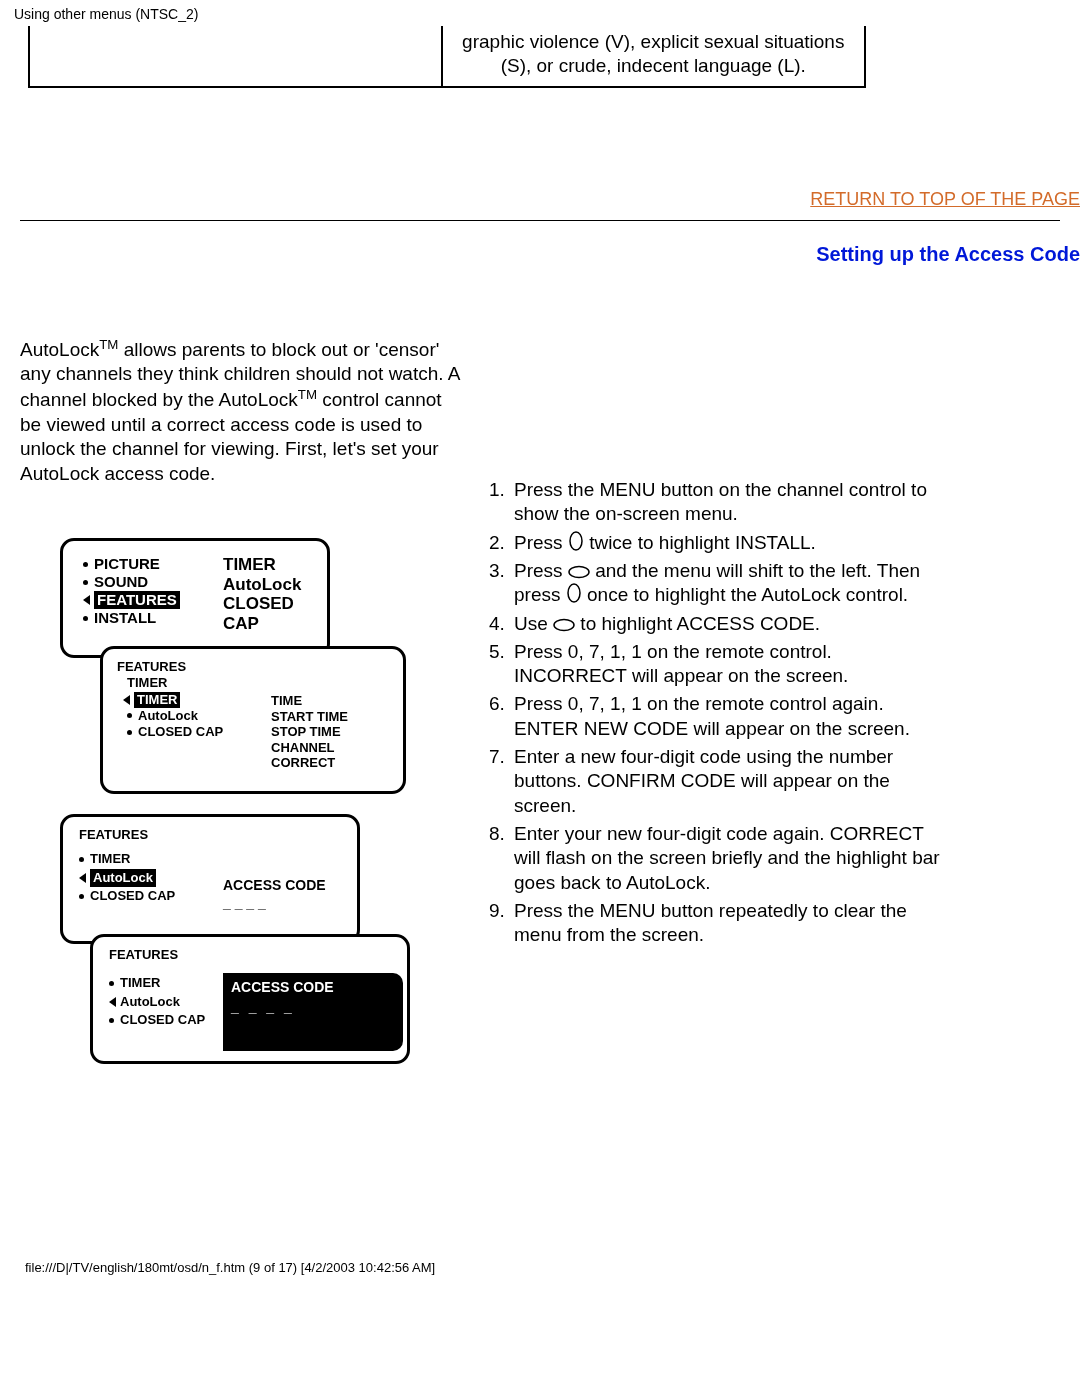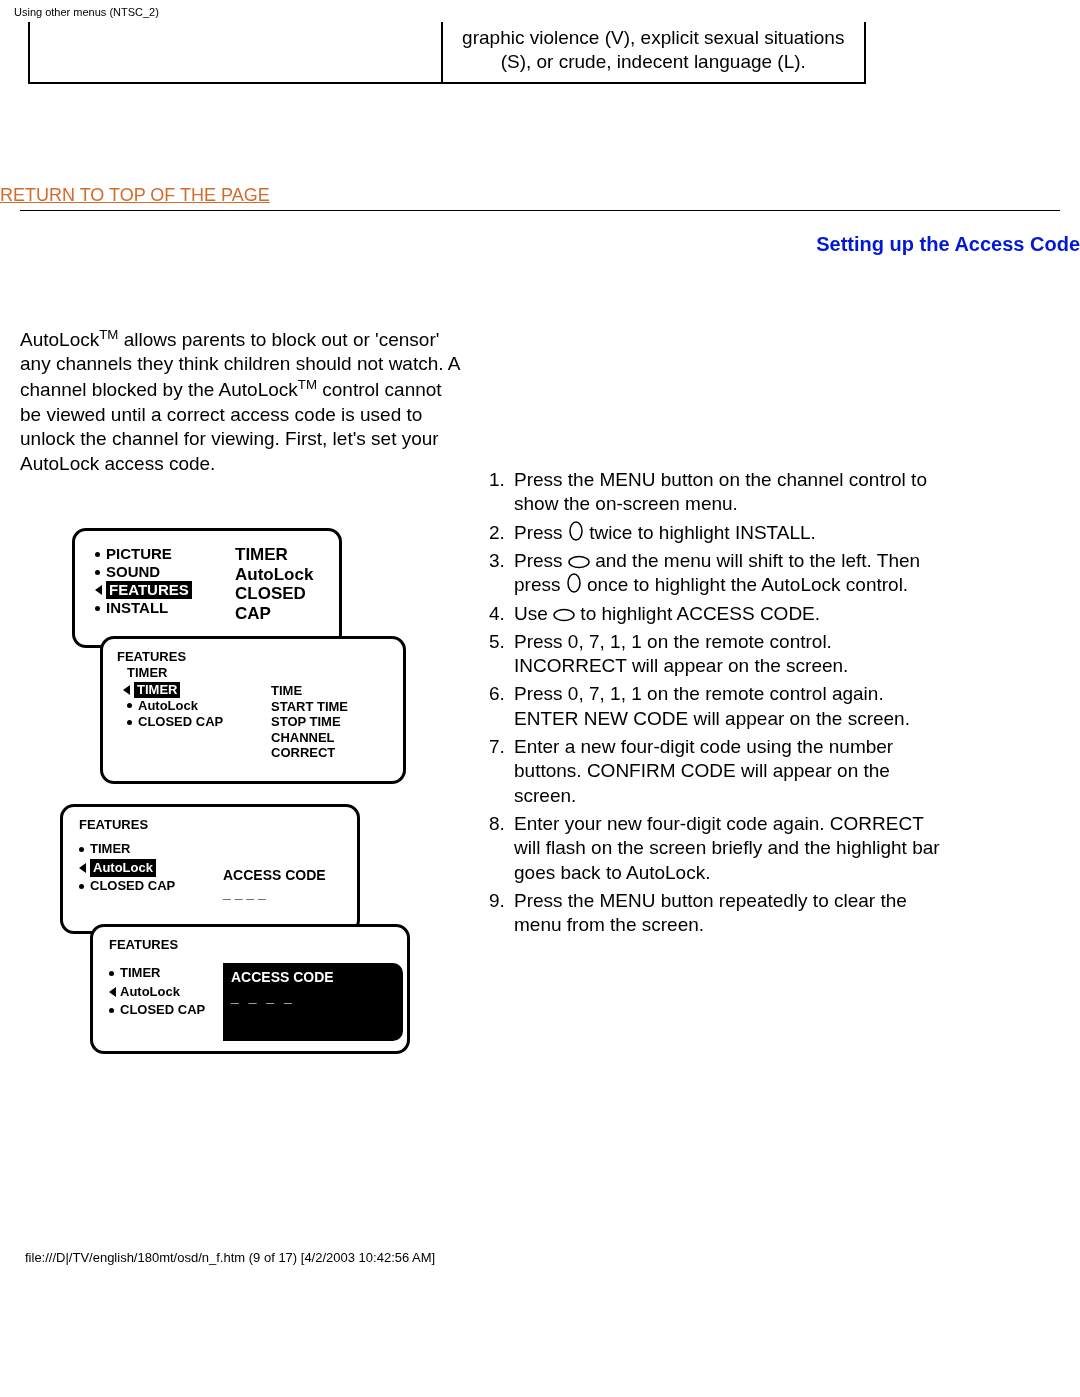--- a/index.html
+++ b/index.html
@@ -5,21 +5,21 @@
   body {
     margin: 0;
     padding: 0;
     font-family: Arial, Helvetica, sans-serif;
     font-size: 19px;
     color: #000;
     background: #fff;
     width: 1080px;
   }
   .header-text {
-    font-size: 11px;
+    font-size: 14px;
     padding: 6px 0 4px 14px;
   }
   .top-table {
     border-collapse: collapse;
     margin: 0 28px 0 28px;
     width: 838px;
   }
   .top-table td {
     border-left: 2px solid #000;
     border-right: 2px solid #000;
@@ -29,22 +29,22 @@
     text-align: center;
   }
   .top-table .empty-cell {
     width: 400px;
   }
   .top-table .text-cell {
     width: 410px;
     line-height: 1.25;
   }
   .return-link {
-    text-align: left;
-    margin: 100px 0 4px 0;
+    text-align: right;
+    margin: 100px 0 10px 0;
   }
   .return-link a {
     color: #d36b2a;
     text-decoration: underline;
     font-size: 18px;
   }
   hr.sep {
     border: none;
     border-top: 1px solid #000;
     margin: 0 20px;
@@ -96,21 +96,21 @@
   }
   
   .group1 {
     position: relative;
     height: 260px;
     width: 350px;
     margin-bottom: 16px;
   }
   .group1 .box-back {
     position: absolute;
-    top: 0; left: 12px;
+    top: 0; left: 0;
     width: 270px;
     height: 120px;
     padding: 14px 10px 10px 20px;
     box-sizing: border-box;
     font-family: Arial, sans-serif;
     font-weight: bold;
     font-size: 16px;
   }
   .group1 .box-front {
     position: absolute;

